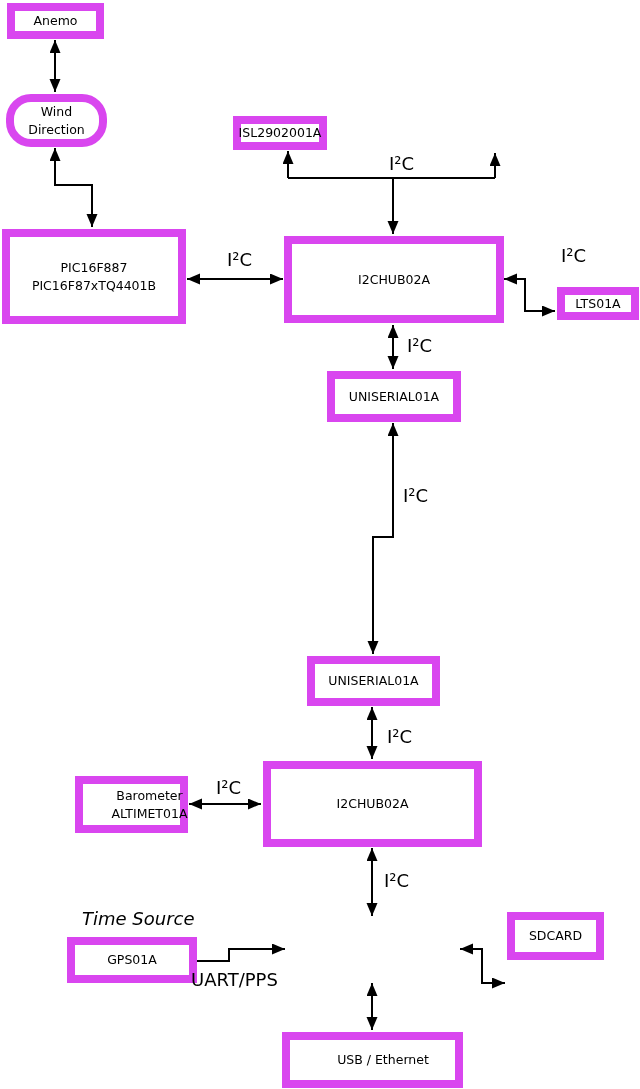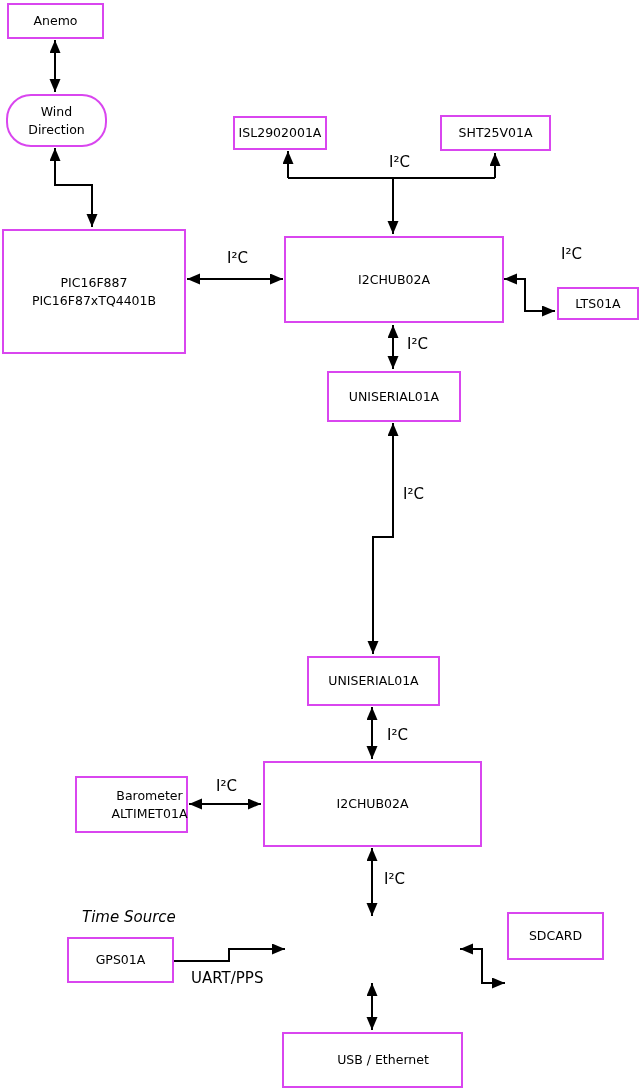--- a/index.html
+++ b/index.html
@@ -19,33 +19,33 @@
   }
   svg.connectors path {
     fill: none;
     stroke: #000000;
     stroke-width: 2;
     stroke-linejoin: miter;
   }
   .node {
     position: absolute;
     box-sizing: border-box;
-    border: 2px solid #d946ef;
+    border: 8px solid #d946ef;
     background: #ffffff;
     display: flex;
     align-items: center;
     justify-content: center;
     text-align: center;
     font-size: 12.5px;
     line-height: 1.4;
     white-space: pre-line;
   }
   .edge-label, .annotation {
     position: absolute;
-    font-size: 15px;
+    font-size: 18px;
     line-height: 1.2;
     white-space: nowrap;
   }
 </style>
 </head>
 <body>
 
 <div class="canvas">
 
   <svg class="connectors" viewBox="0 0 640 1089" xmlns="http://www.w3.org/2000/svg">
@@ -73,41 +73,40 @@
     <path d="M174 961 H229 V949 H285" marker-end="url(#arrowhead)"></path>
     <path d="M460 949 H482 V983 H505" marker-start="url(#arrowhead)" marker-end="url(#arrowhead)"></path>
     <path d="M372 983 V1030" marker-start="url(#arrowhead)" marker-end="url(#arrowhead)"></path>
   </svg>
 
   <div class="node" style="left:7px; top:3px; width:97px; height:36px;">Anemo</div>
 
   <div class="node" style="left:6px; top:94px; width:101px; height:53px;border-radius:25px;">Wind
 Direction</div>
 
-  <div class="node" style="left:2px; top:229px; width:184px; height:125px;">PIC16F887
+  <div class="node" style="left:2px; top:229px; width:184px; height:95px;">PIC16F887
 PIC16F87xTQ4401B</div>
 
   <div class="node" style="left:233px; top:116px; width:94px; height:34px;">ISL2902001A</div>
 
-  <div class="node" style="left:440px; top:115px; width:111px; height:36px;">SHT25V01A</div>
 
   <div class="node" style="left:284px; top:236px; width:220px; height:87px;">I2CHUB02A</div>
 
   <div class="node" style="left:557px; top:287px; width:82px; height:33px;">LTS01A</div>
 
   <div class="node" style="left:327px; top:371px; width:134px; height:51px;">UNISERIAL01A</div>
 
   <div class="node" style="left:307px; top:656px; width:133px; height:50px;">UNISERIAL01A</div>
 
   <div class="node" style="left:75px; top:776px; width:113px; height:57px;padding-left:36px;">Barometer
 ALTIMET01A</div>
 
   <div class="node" style="left:263px; top:761px; width:219px; height:86px;">I2CHUB02A</div>
 
-  <div class="node" style="left:67px; top:937px; width:107px; height:46px;">GPS01A</div>
+  <div class="node" style="left:67px; top:937px; width:130px; height:46px;">GPS01A</div>
 
 
   <div class="node" style="left:507px; top:912px; width:97px; height:48px;">SDCARD</div>
 
   <div class="node" style="left:282px; top:1032px; width:181px; height:56px;padding-left:21px;">USB / Ethernet</div>
 
   <span class="edge-label" style="left:389px; top:153px;">I²C</span>
 
   <span class="edge-label" style="left:227px; top:249px;">I²C</span>
 

